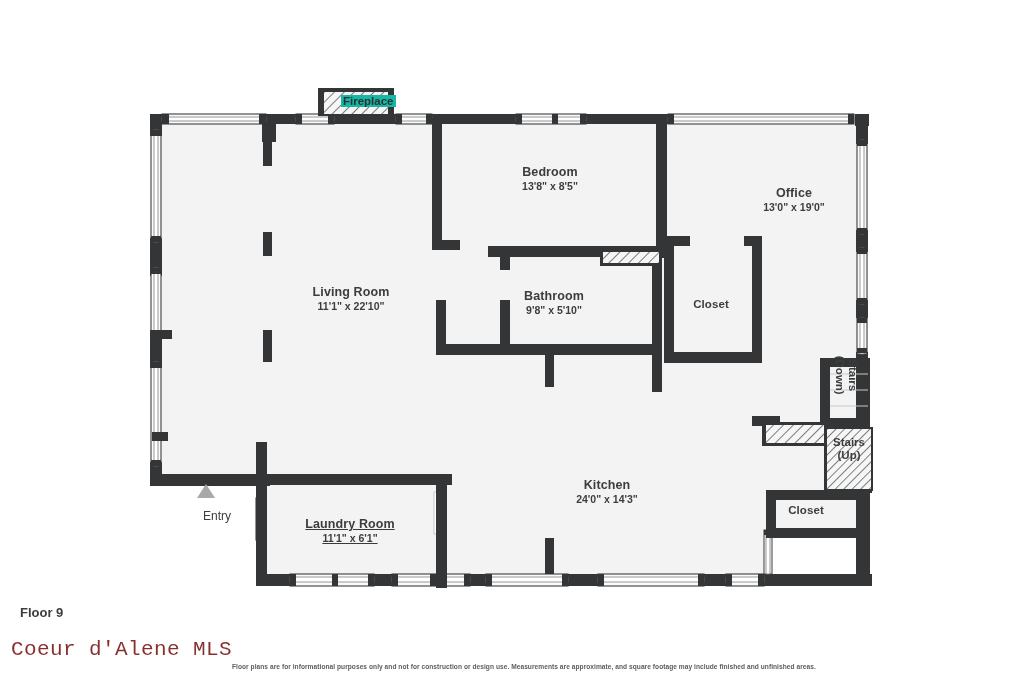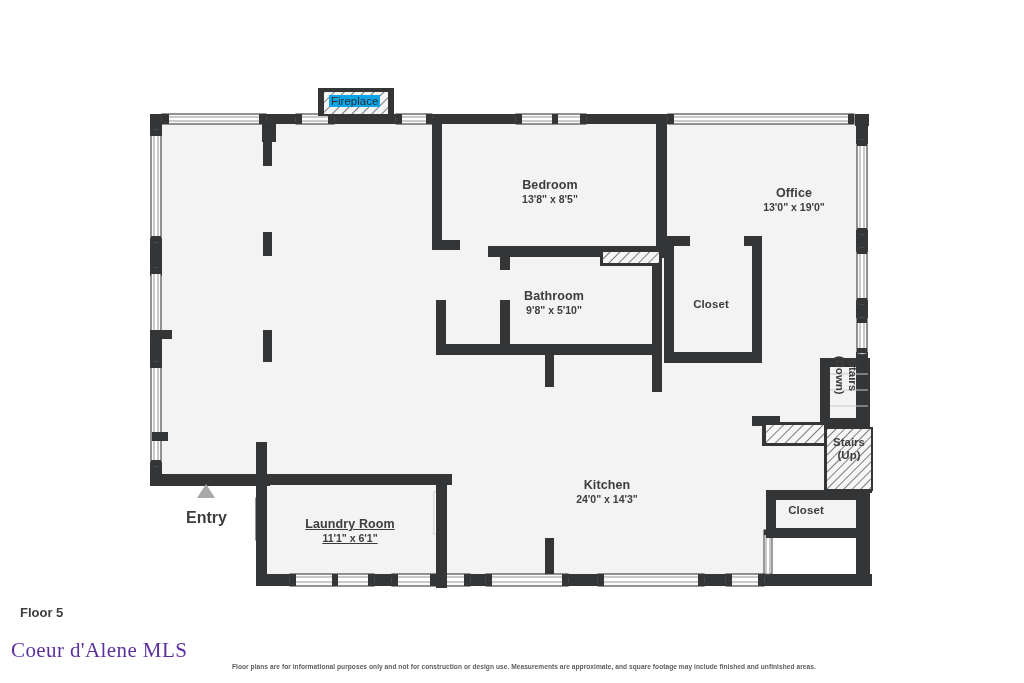--- a/index.html
+++ b/index.html
@@ -64,55 +64,57 @@
     pointer-events: none;
     font-size: 11.5px;
     font-weight: bold;
     color: #3d3d3d;
     line-height: 1.15;
   }
 
   .fireplace-label {
     position: absolute;
     font-size: 11.5px;
-    font-weight: normal;
+    font-weight: bold;
     color: #2f2f2f;
-    background: #0ea5e9;
+    background: #14b8a6;
     padding: 0 2px;
     white-space: nowrap;
     pointer-events: none;
+    margin-left: 12px;
   }
 
   .entry-label {
     position: absolute;
-    font-size: 16px;
-    font-weight: bold;
+    font-size: 12px;
+    font-weight: normal;
     color: #3d3d3d;
     white-space: nowrap;
     pointer-events: none;
+    margin-left: 17px;
   }
 
   
   .floor-caption {
     position: absolute;
     left: 20px;
     top: 605px;
     font-size: 13px;
     font-weight: bold;
     color: #3d3d3d;
   }
   .mls-logo {
     position: absolute;
     left: 11px;
     top: 638px;
-    font-family: Liberation Serif, serif;
+    font-family: Liberation Mono, monospace;
     font-size: 21px;
     font-weight: 400;
     letter-spacing: .4px;
-    color: #4c1d95;
+    color: #7f1d1d;
     white-space: nowrap;
     opacity: .92;
   }
   .disclaimer {
     position: absolute;
     left: 232px;
     top: 663px;
     width: 580px;
     font-size: 6.6px;
     font-weight: bold;
@@ -363,33 +365,37 @@
       <line x1="830" y1="390" x2="868" y2="390"></line>
       <line x1="830" y1="406" x2="868" y2="406"></line>
     </g>
 
     <g>
       <polygon points="206,484 215,498 197,498" fill="#a8a8a8"></polygon>
     </g>
   </svg>
 
 
+  <div class="label" style="left:286px; top:285px; width:130px;">
+    <span class="rname">Living Room</span>
+    <span class="rdim">11'1" x 22'10"</span>
+  </div>
 
 
   <div class="label" style="left:282px; top:517px; width:136px;text-decoration:underline;">
     <span class="rname">Laundry Room</span>
     <span class="rdim">11'1" x 6'1"</span>
   </div>
 
   <div class="label" style="left:543px; top:454px; width:128px;margin-top:24px;">
     <span class="rname">Kitchen</span>
     <span class="rdim">24'0" x 14'3"</span>
   </div>
 
-  <div class="label" style="left:488px; top:178px; width:124px;">
+  <div class="label" style="left:488px; top:165px; width:124px;">
     <span class="rname">Bedroom</span>
     <span class="rdim">13'8" x 8'5"</span>
   </div>
 
   <div class="label" style="left:492px; top:289px; width:124px;">
     <span class="rname">Bathroom</span>
     <span class="rdim">9'8" x 5'10"</span>
   </div>
 
   <div class="label" style="left:732px; top:186px; width:124px;">
@@ -414,15 +420,15 @@
 
   <div class="stack-label" style="left:824px; top:436px; width:50px;">
     <span>Stairs</span><br>
     <span>(Up)</span>
   </div>
 
   <div class="entry-label" style="left:186px; top:509px;">Entry</div>
 
 </div>
 
-<div class="floor-caption">Floor 5</div>
+<div class="floor-caption">Floor 9</div>
 <div class="mls-logo">Coeur d'Alene MLS</div>
 <div class="disclaimer">Floor plans are for informational purposes only and not for construction or design use. Measurements are approximate, and square footage may include finished and unfinished areas.</div>
 
 </body></html>

